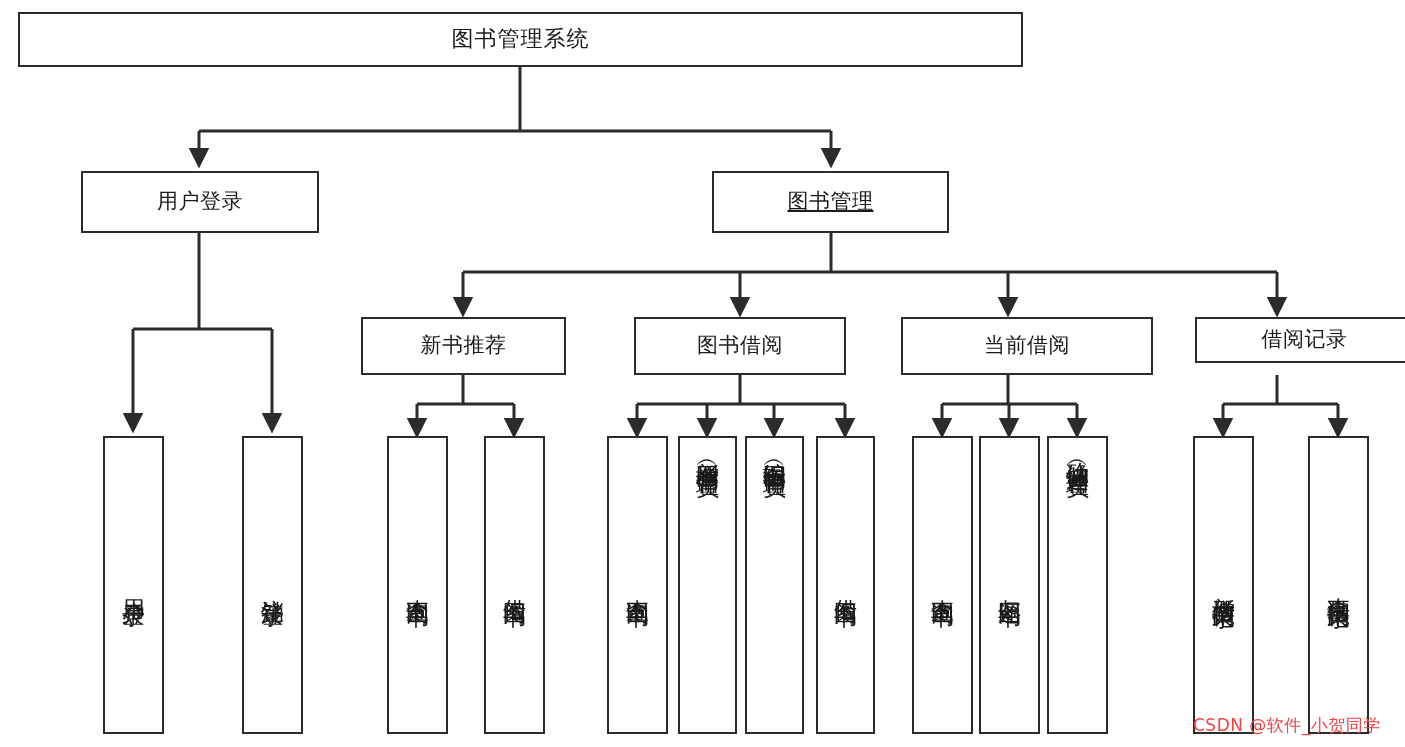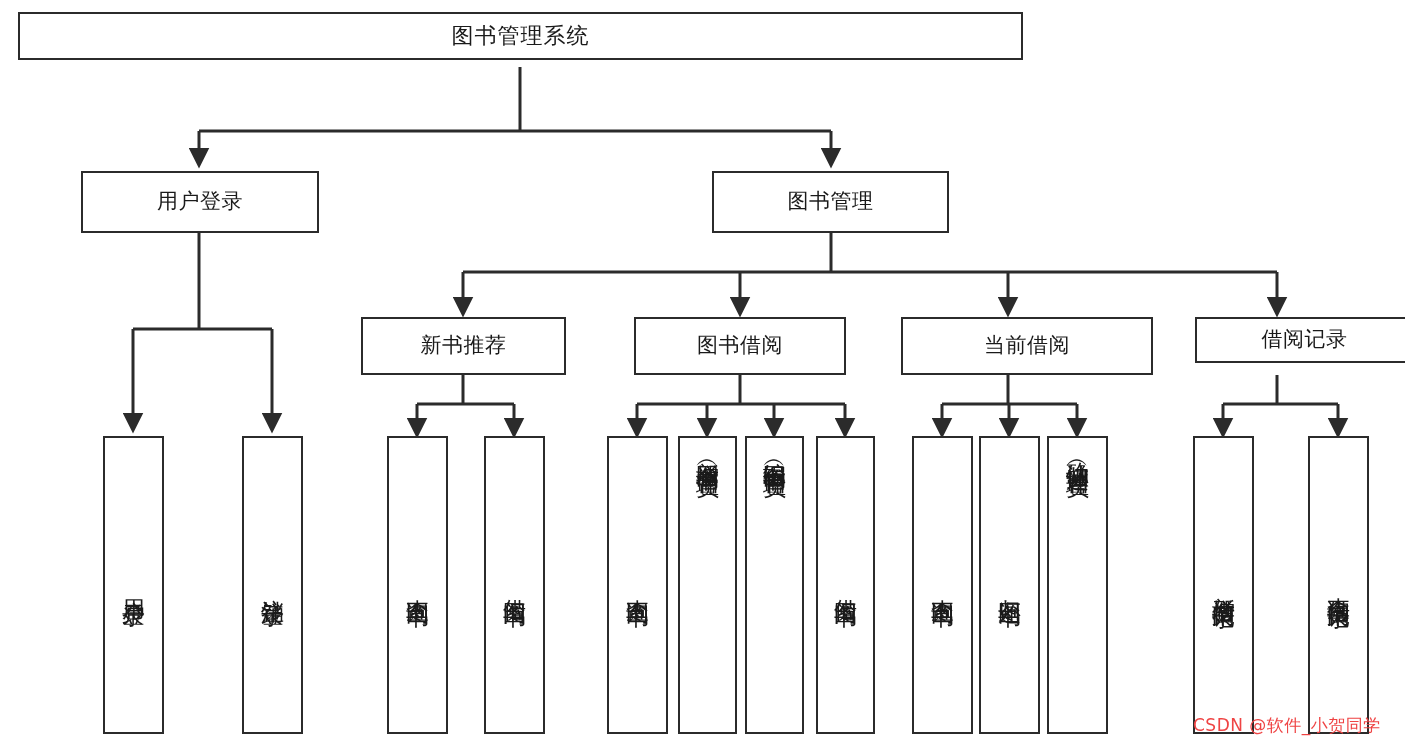--- a/index.html
+++ b/index.html
@@ -122,28 +122,28 @@
       <path d="M 1009 404 L 1009 428" marker-end="url(#arrow)"></path>
       <path d="M 1077 404 L 1077 428" marker-end="url(#arrow)"></path>
 
       <path d="M 1277 375 L 1277 404"></path>
       <path d="M 1223 404 L 1338 404"></path>
       <path d="M 1223 404 L 1223 428" marker-end="url(#arrow)"></path>
       <path d="M 1338 404 L 1338 428" marker-end="url(#arrow)"></path>
     </g>
   </svg>
 
-  <div class="node node-h node-root" style="left:18px; top:12px; width:1005px; height:48px;">
+  <div class="node node-h node-root" style="left:18px; top:12px; width:1005px; height:55px;">
     <span class="node-label">图书管理系统</span>
   </div>
 
   <div class="node node-h" style="left:81px; top:171px; width:238px; height:62px;">
     <span class="node-label">用户登录</span>
   </div>
-  <div class="node node-h" style="left:712px; top:171px; width:237px; height:62px;">
+  <div class="node node-h" style="left:712px; top:171px; width:237px; height:62px;text-decoration:underline;">
     <span class="node-label">图书管理</span>
   </div>
 
   <div class="node node-h" style="left:361px; top:317px; width:205px; height:58px;">
     <span class="node-label">新书推荐</span>
   </div>
   <div class="node node-h" style="left:634px; top:317px; width:212px; height:58px;">
     <span class="node-label">图书借阅</span>
   </div>
   <div class="node node-h" style="left:901px; top:317px; width:252px; height:58px;">

